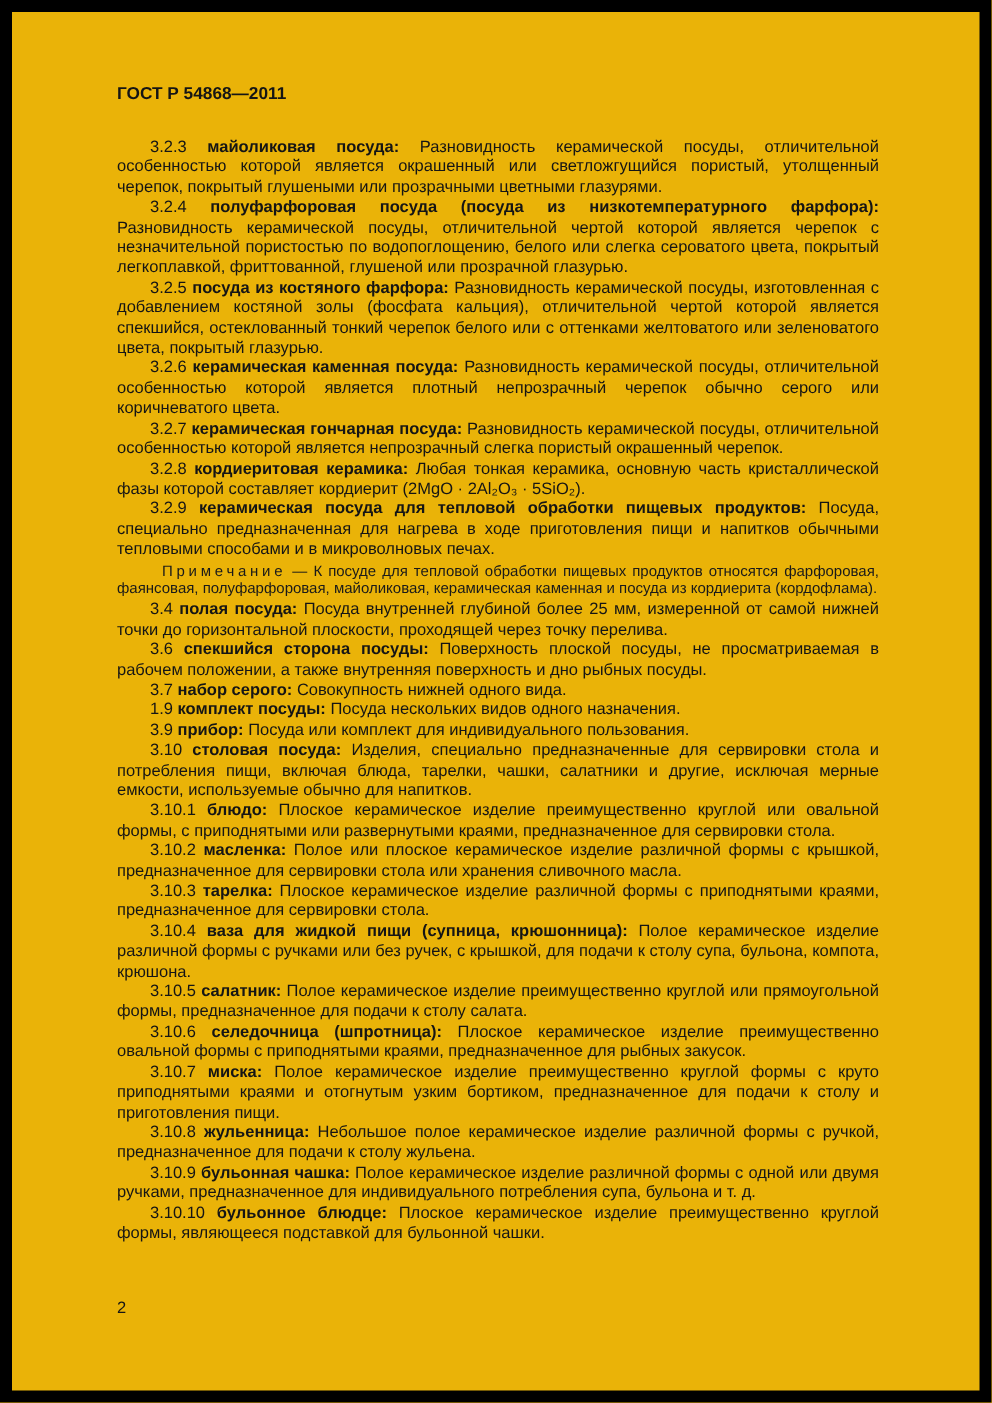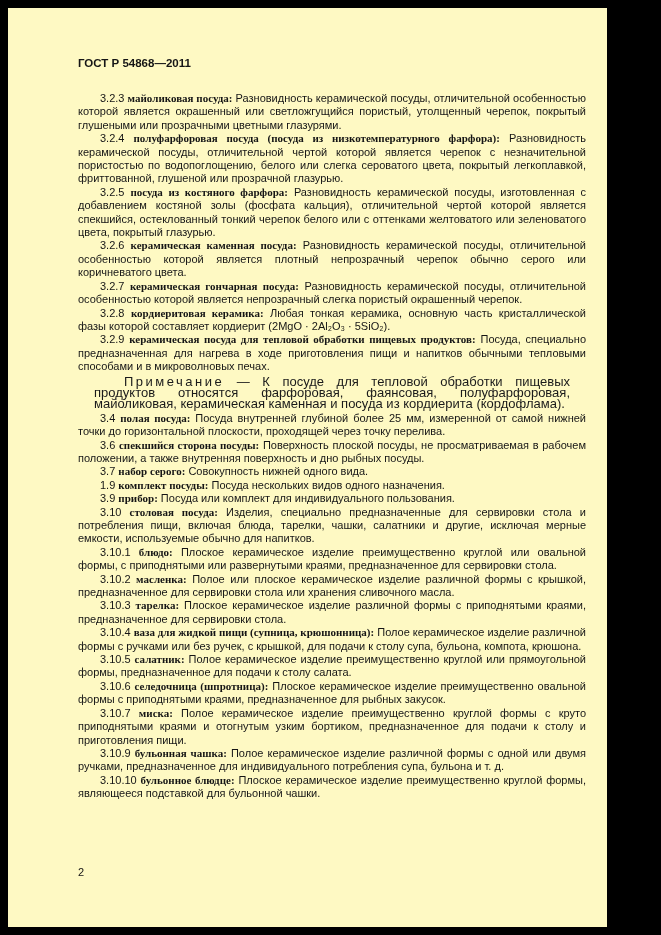--- a/index.html
+++ b/index.html
@@ -7,23 +7,23 @@
     width: 661px;
     height: 935px;
     background: #000;
     position: relative;
     font-family: "Liberation Sans", sans-serif;
   }
   .page {
     position: absolute;
     left: 8px;
     top: 8px;
-    width: 599px;
+    width: 645px;
     height: 919px;
-    background: #fef9c3;
+    background: #eab308;
     box-sizing: border-box;
   }
   .doc-header {
     position: absolute;
     left: 70px;
     top: 49px;
     font-size: 11.5px;
     font-weight: bold;
     color: #151515;
   }
@@ -35,28 +35,28 @@
     color: #151515;
   }
   p.para {
     margin: 0;
     font-size: 11px;
     line-height: 13.4px;
     text-align: justify;
     text-indent: 22px;
   }
   p.note {
-    margin: 2px 16px;
-    font-size: 13px;
+    margin: 2px 0;
+    font-size: 10px;
     line-height: 11.4px;
     text-align: justify;
     text-indent: 30px;
     color: #1a1a1a;
   }
-  .term { font-weight: bold; font-family: Liberation Serif, serif; }
+  .term { font-weight: bold; }
   .note-label { letter-spacing: 2.5px; }
   .page-num {
     position: absolute;
     left: 70px;
     top: 858px;
     font-size: 11px;
     color: #151515;
   }
 </style>
 </head>
@@ -80,18 +80,19 @@
       <p class="para"><span class="num">1.9 </span><span class="term">комплект посуды:</span><span> Посуда нескольких видов одного назначения.</span></p>
       <p class="para"><span class="num">3.9 </span><span class="term">прибор:</span><span> Посуда или комплект для индивидуального пользования.</span></p>
       <p class="para"><span class="num">3.10 </span><span class="term">столовая посуда:</span><span> Изделия, специально предназначенные для сервировки стола и потребления пищи, включая блюда, тарелки, чашки, салатники и другие, исключая мерные емкости, используемые обычно для напитков.</span></p>
       <p class="para"><span class="num">3.10.1 </span><span class="term">блюдо:</span><span> Плоское керамическое изделие преимущественно круглой или овальной формы, с приподнятыми или развернутыми краями, предназначенное для сервировки стола.</span></p>
       <p class="para"><span class="num">3.10.2 </span><span class="term">масленка:</span><span> Полое или плоское керамическое изделие различной формы с крышкой, предназначенное для сервировки стола или хранения сливочного масла.</span></p>
       <p class="para"><span class="num">3.10.3 </span><span class="term">тарелка:</span><span> Плоское керамическое изделие различной формы с приподнятыми краями, предназначенное для сервировки стола.</span></p>
       <p class="para"><span class="num">3.10.4 </span><span class="term">ваза для жидкой пищи (супница, крюшонница):</span><span> Полое керамическое изделие различной формы с ручками или без ручек, с крышкой, для подачи к столу супа, бульона, компота, крюшона.</span></p>
       <p class="para"><span class="num">3.10.5 </span><span class="term">салатник:</span><span> Полое керамическое изделие преимущественно круглой или прямоугольной формы, предназначенное для подачи к столу салата.</span></p>
       <p class="para"><span class="num">3.10.6 </span><span class="term">селедочница (шпротница):</span><span> Плоское керамическое изделие преимущественно овальной формы с приподнятыми краями, предназначенное для рыбных закусок.</span></p>
       <p class="para"><span class="num">3.10.7 </span><span class="term">миска:</span><span> Полое керамическое изделие преимущественно круглой формы с круто приподнятыми краями и отогнутым узким бортиком, предназначенное для подачи к столу и приготовления пищи.</span></p>
+      <p class="para"><span class="num">3.10.8 </span><span class="term">жульенница:</span><span> Небольшое полое керамическое изделие различной формы с ручкой, предназначенное для подачи к столу жульена.</span></p>
       <p class="para"><span class="num">3.10.9 </span><span class="term">бульонная чашка:</span><span> Полое керамическое изделие различной формы с одной или двумя ручками, предназначенное для индивидуального потребления супа, бульона и т. д.</span></p>
       <p class="para"><span class="num">3.10.10 </span><span class="term">бульонное блюдце:</span><span> Плоское керамическое изделие преимущественно круглой формы, являющееся подставкой для бульонной чашки.</span></p>
     </div>
 
   <div class="page-num">2</div>
 </div>
 
 </body></html>

